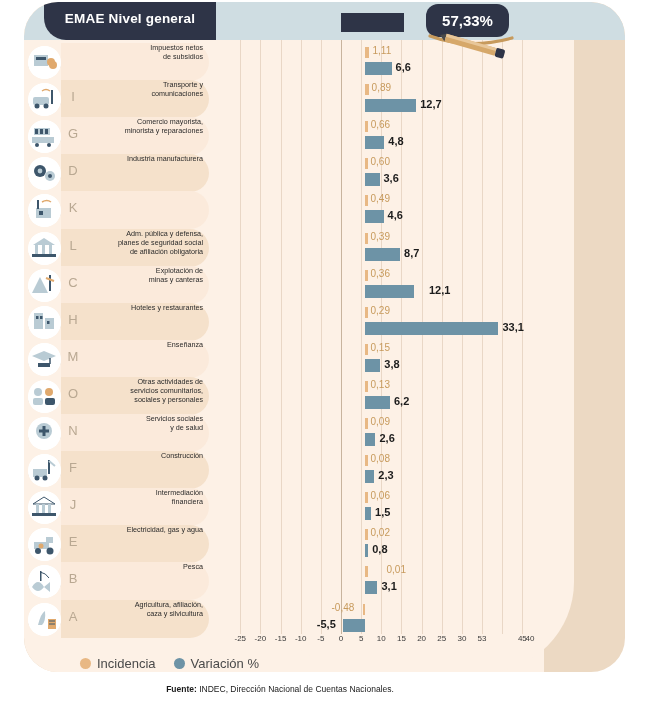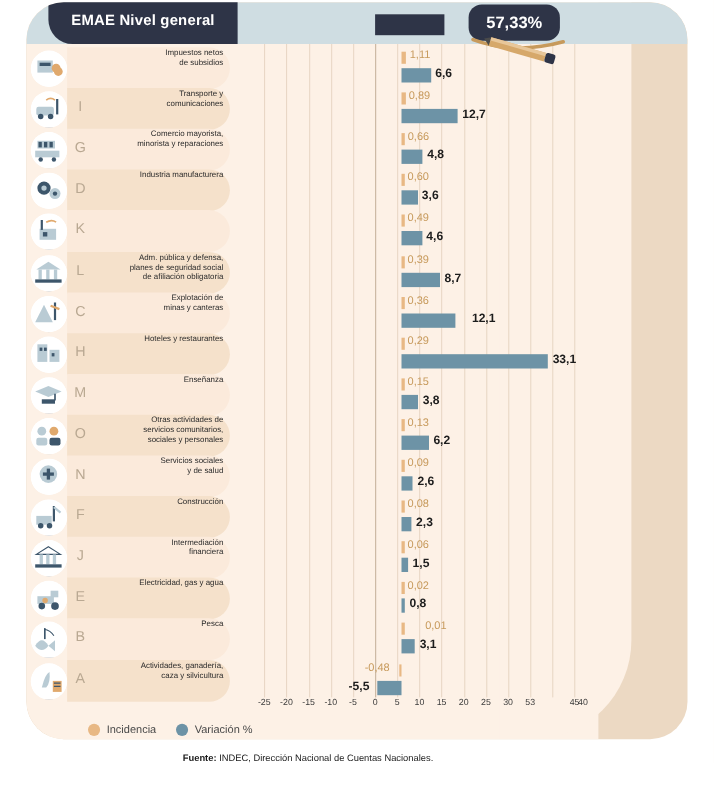--- a/index.html
+++ b/index.html
@@ -143,21 +143,21 @@
     position:absolute;left:18px;top:648px;
     width:270px;height:26px;
     background:#fdf1e6;
     border-radius:13px;
     display:flex;align-items:center;
     padding-left:38px;box-sizing:border-box;
     gap:18px;
   }
   .legend-item{display:flex;align-items:center;gap:6px;}
   .legend-dot{width:11px;height:11px;border-radius:50%;display:block;}
-  .legend-item span.txt{font-size:10px;color:#4a4a4a;}
+  .legend-item span.txt{font-size:13px;color:#4a4a4a;}
 
   
   #footer{
     position:absolute;left:0;top:684px;width:560px;
     text-align:center;
     font-size:8.5px;color:#1a1a1a;
   }
   #footer b{font-weight:bold;}
 </style>
 </head>
@@ -546,21 +546,21 @@
             <circle cx="16.5" cy="16.5" r="16.5" fill="#ffffff"></circle>
             <path d="M0 20 A16.5 16.5 0 0 0 33 20 L33 33 L0 33 Z" fill="#3d566b"></path>
             <path d="M10 22 q3-12 7-14 q1 10 -3 14Z" fill="#b9cbd4"></path>
             <rect x="20" y="16" width="8" height="10" fill="#e0a96d"></rect>
             <path d="M21 18 h6 M21 21 h6" stroke="#3d566b" stroke-width="1"></path>
           </svg>
         </div>
         <div class="letter">A</div>
         <div class="rowlabel">
           <div>
-            <div>Actividades, ganadería,</div>
+            <div>Agricultura, afiliación,</div>
             <div>caza y silvicultura</div>
           </div>
         </div>
         <div class="bar-inc" style="width: 2.5px; left: 338.5px; top: 4px;"></div>
         <div class="lbl-inc" style="left: 307.5px;">-0,48</div>
         <div class="bar-var" style="width: 22.165px; left: 318.835px; top: 19px;"></div>
         <div class="lbl-var" style="left: 292.835px;">-5,5</div>
       </div>
     </div>
 

